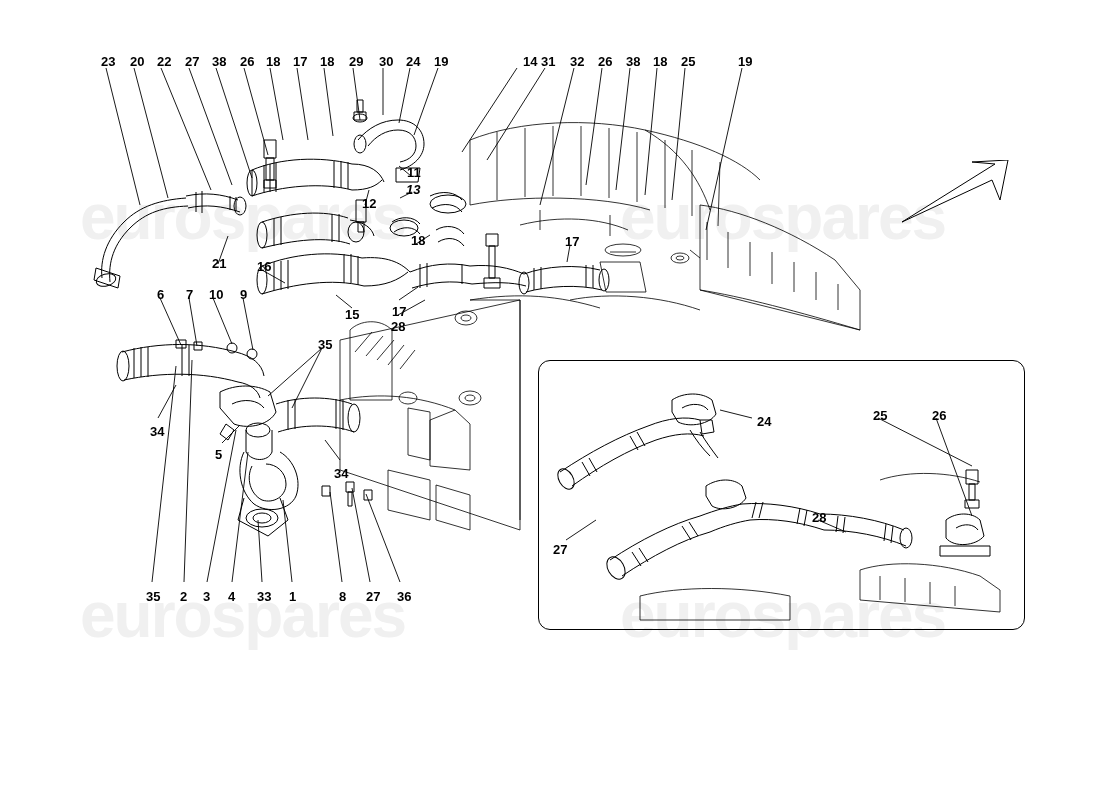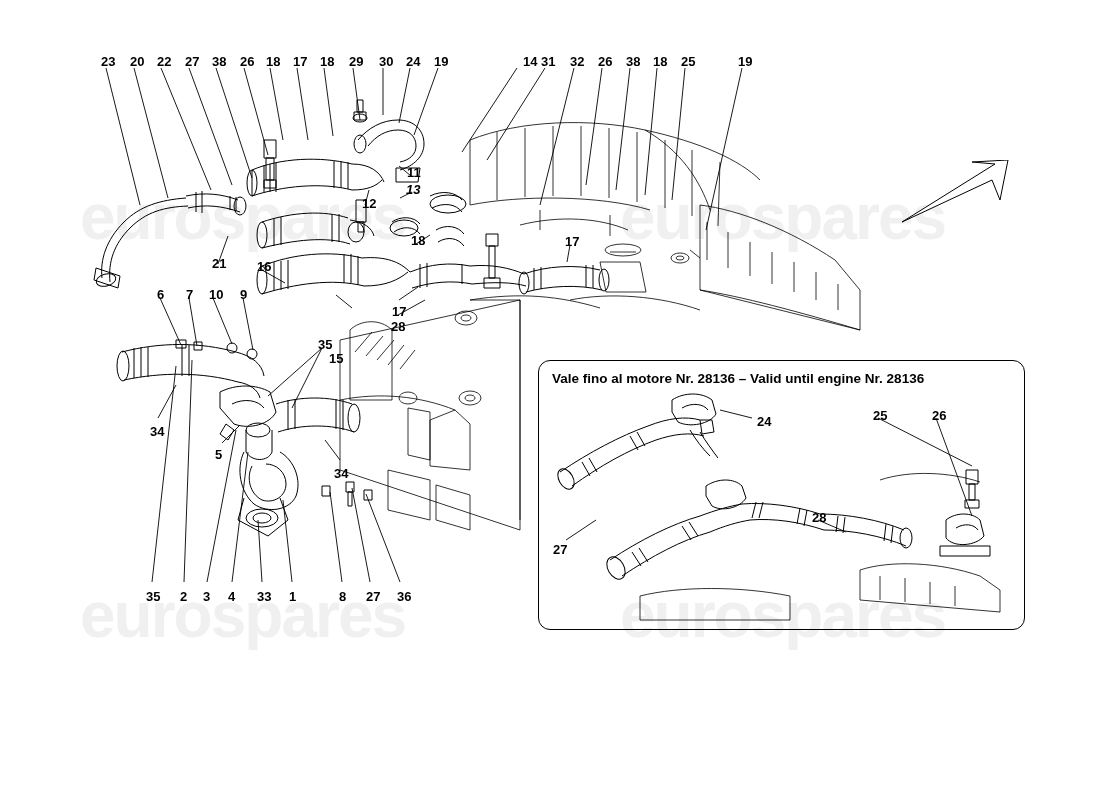--- a/index.html
+++ b/index.html
@@ -407,21 +407,20 @@
     <g class="ln-lead">
       <path d="M752 418 L 720 410"></path>
       <path d="M878 418 L 972 466"></path>
       <path d="M936 418 L 972 516"></path>
       <path d="M566 540 L 596 520"></path>
       <path d="M818 520 L 846 532"></path>
     </g>
   </svg>
 
   <div id="inset"></div>
-  <div id="inset-title">Vale fino al motore Nr. 28136 – Valid until engine Nr. 28136</div>
 
   <div class="lbl" style="left:101px; top:55px;">23</div>
   <div class="lbl" style="left:130px; top:55px;">20</div>
   <div class="lbl" style="left:157px; top:55px;">22</div>
   <div class="lbl" style="left:185px; top:55px;">27</div>
   <div class="lbl" style="left:212px; top:55px;">38</div>
   <div class="lbl" style="left:240px; top:55px;">26</div>
   <div class="lbl" style="left:266px; top:55px;">18</div>
   <div class="lbl" style="left:293px; top:55px;">17</div>
   <div class="lbl" style="left:320px; top:55px;">18</div>
@@ -438,21 +437,21 @@
   <div class="lbl" style="left:681px; top:55px;">25</div>
   <div class="lbl" style="left:738px; top:55px;">19</div>
 
   <div class="lbl" style="left:407px; top:166px;">11</div>
   <div class="lbl" style="left:362px; top:180px;margin-top:17px;">12</div>
   <div class="lbl" style="left:406px; top:183px;font-style:italic;">13</div>
   <div class="lbl" style="left:411px; top:234px;">18</div>
   <div class="lbl" style="left:212px; top:257px;">21</div>
   <div class="lbl" style="left:257px; top:260px;text-align:right;">16</div>
   <div class="lbl" style="left:565px; top:235px;">17</div>
-  <div class="lbl" style="left:329px; top:308px;margin-top:44px;">15</div>
+  <div class="lbl" style="left:345px; top:308px;">15</div>
   <div class="lbl" style="left:392px; top:305px;">17</div>
   <div class="lbl" style="left:391px; top:320px;">28</div>
   <div class="lbl" style="left:157px; top:288px;">6</div>
   <div class="lbl" style="left:186px; top:288px;">7</div>
   <div class="lbl" style="left:209px; top:288px;">10</div>
   <div class="lbl" style="left:240px; top:288px;">9</div>
   <div class="lbl" style="left:318px; top:338px;">35</div>
   <div class="lbl" style="left:150px; top:425px;">34</div>
   <div class="lbl" style="left:215px; top:448px;">5</div>
   <div class="lbl" style="left:334px; top:467px;">34</div>

